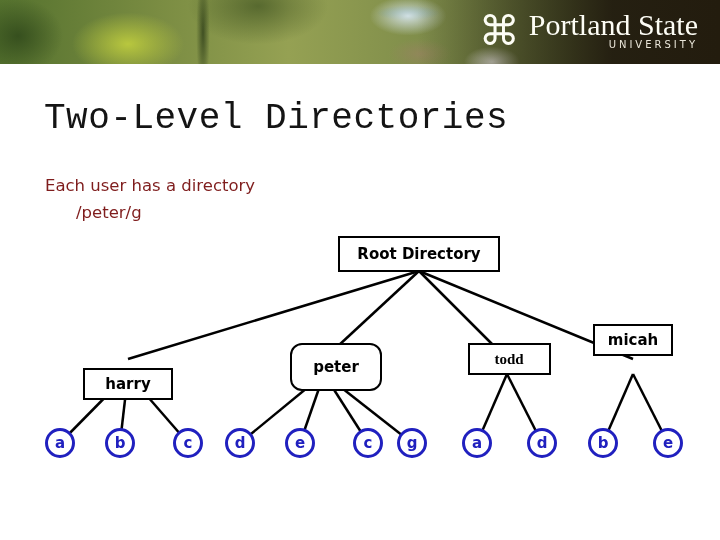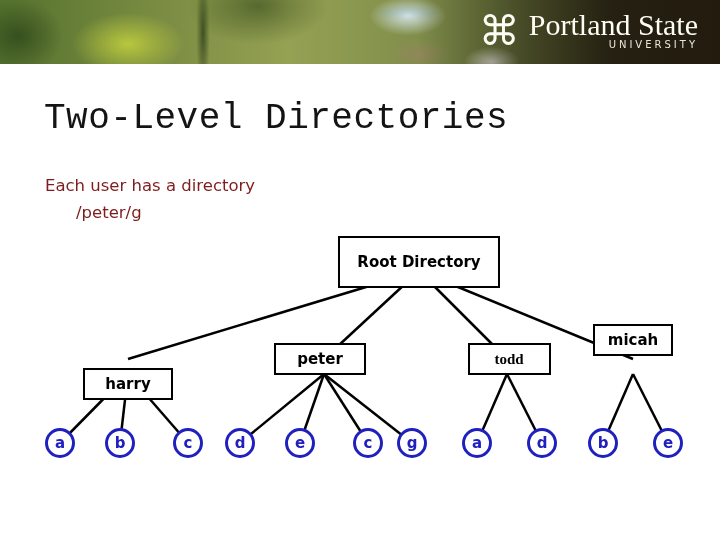--- a/index.html
+++ b/index.html
@@ -92,23 +92,23 @@
         <line x1="128" y1="374" x2="188" y2="443" stroke="#000000" stroke-width="2.5"></line>
         <line x1="324" y1="374" x2="240" y2="443" stroke="#000000" stroke-width="2.5"></line>
         <line x1="324" y1="374" x2="300" y2="443" stroke="#000000" stroke-width="2.5"></line>
         <line x1="324" y1="374" x2="368" y2="443" stroke="#000000" stroke-width="2.5"></line>
         <line x1="324" y1="374" x2="412" y2="443" stroke="#000000" stroke-width="2.5"></line>
         <line x1="507" y1="374" x2="477" y2="443" stroke="#000000" stroke-width="2.5"></line>
         <line x1="507" y1="374" x2="542" y2="443" stroke="#000000" stroke-width="2.5"></line>
         <line x1="633" y1="374" x2="603" y2="443" stroke="#000000" stroke-width="2.5"></line>
         <line x1="633" y1="374" x2="668" y2="443" stroke="#000000" stroke-width="2.5"></line>
       </svg>
-      <div class="tnode" style="left: 338px; top: 236px; width: 162px; height: 52px;">Root Directory</div>
+      <div class="tnode" style="left: 338px; top: 236px; width: 162px; height: 36px;">Root Directory</div>
       <div class="tnode" style="left: 83px; top: 343px; width: 90px; height: 32px; margin-top: 25px;">harry</div>
-      <div class="tnode" style="left: 274px; top: 343px; width: 92px; height: 32px;">peter</div>
+      <div class="tnode" style="left: 290px; top: 343px; width: 92px; height: 48px; border-radius: 12px;">peter</div>
       <div class="tnode" style="left: 467.5px; top: 343px; width: 83px; height: 32px; font-family: Liberation Serif, serif;">todd</div>
       <div class="tnode" style="left: 593px; top: 324px; width: 80px; height: 32px;">micah</div>
       <div class="tleaf" style="left: 45px; top: 428px;">a</div>
       <div class="tleaf" style="left: 105px; top: 428px;">b</div>
       <div class="tleaf" style="left: 173px; top: 428px;">c</div>
       <div class="tleaf" style="left: 225px; top: 428px;">d</div>
       <div class="tleaf" style="left: 285px; top: 428px;">e</div>
       <div class="tleaf" style="left: 353px; top: 428px;">c</div>
       <div class="tleaf" style="left: 397px; top: 428px;">g</div>
       <div class="tleaf" style="left: 462px; top: 428px;">a</div>

